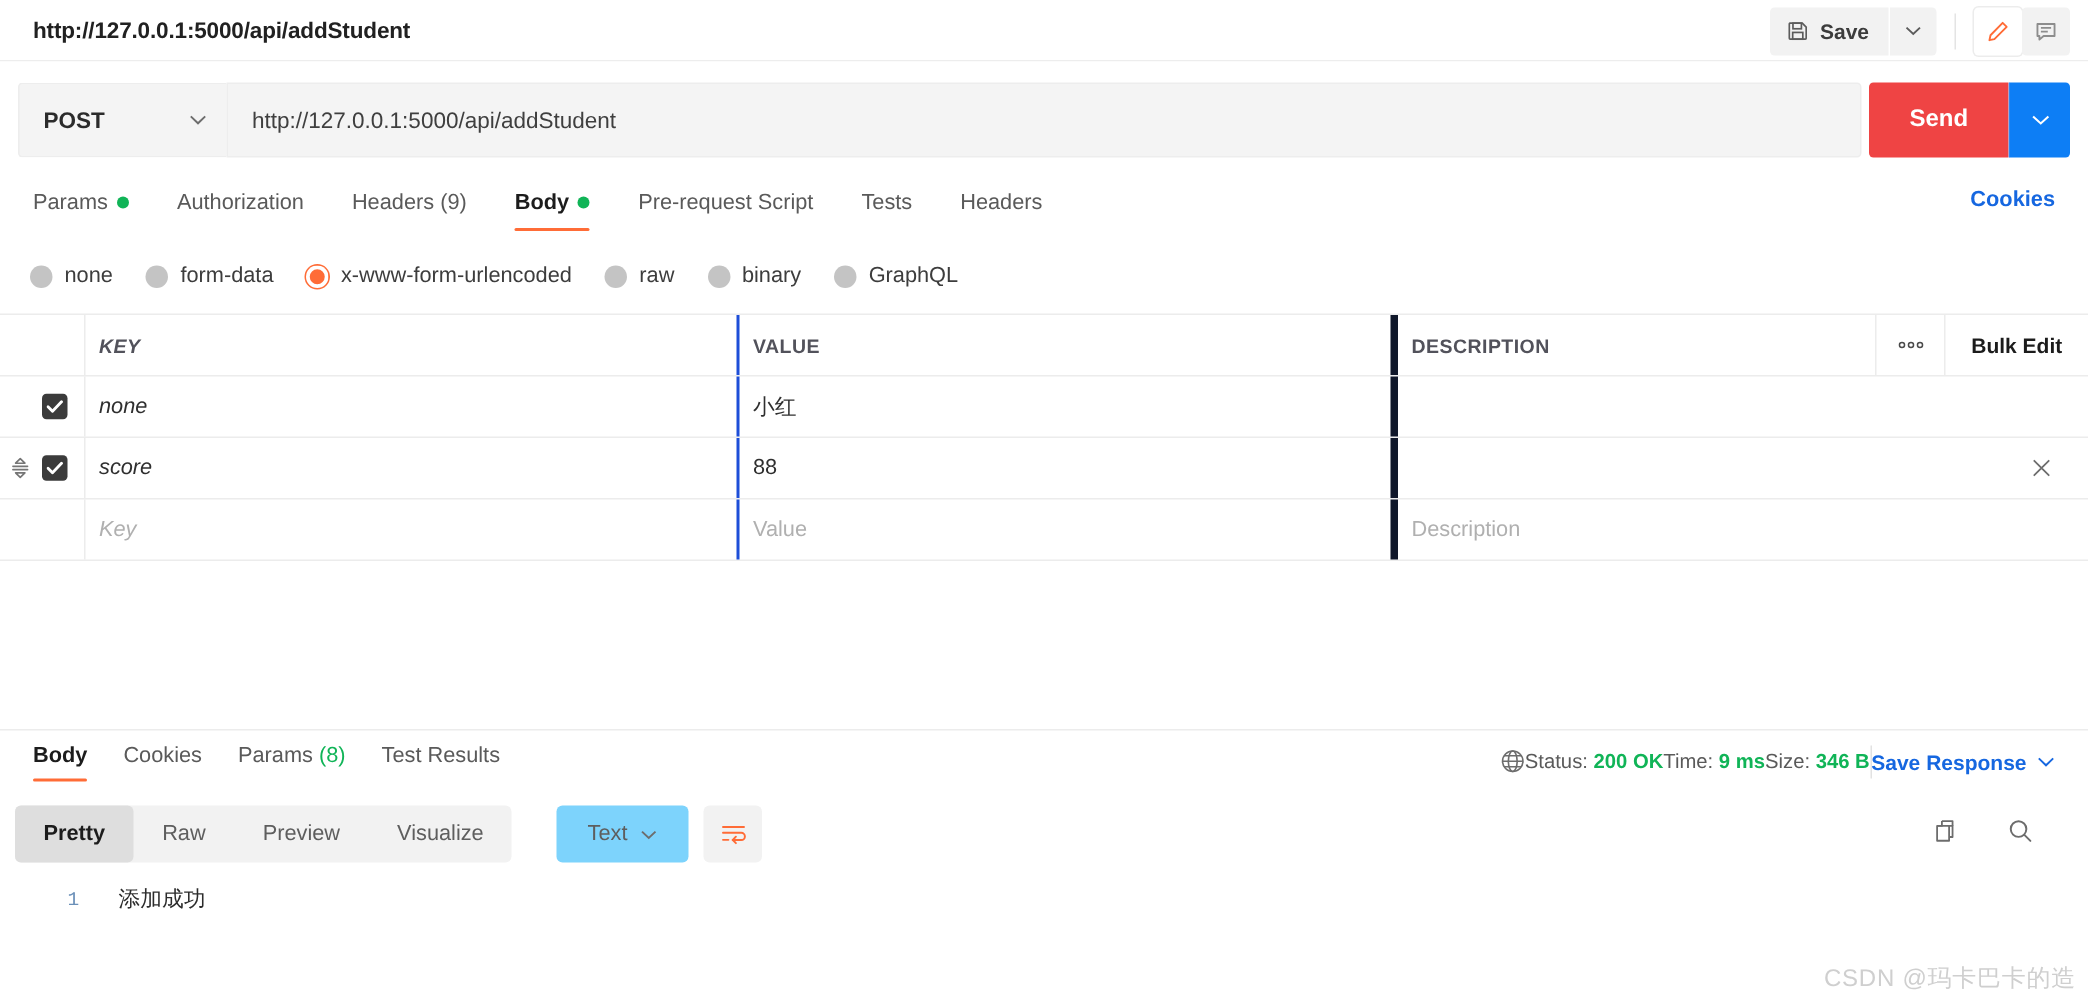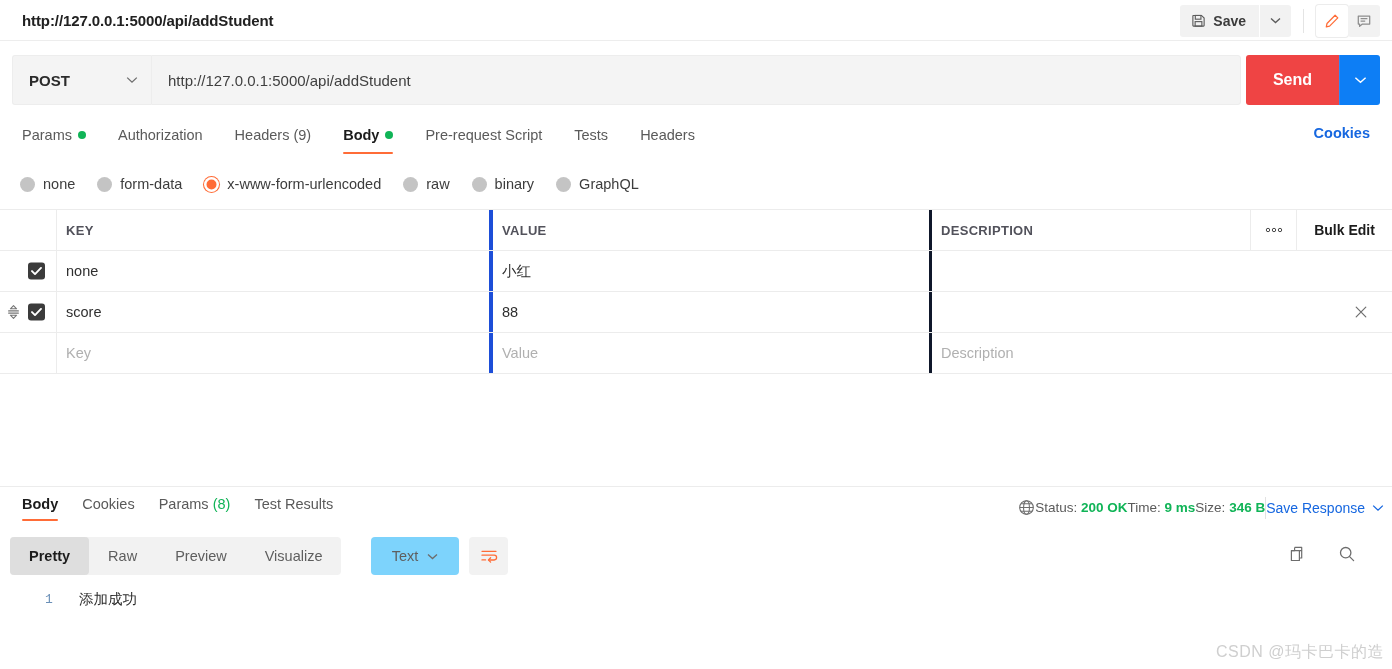--- a/index.html
+++ b/index.html
@@ -116,22 +116,22 @@
   .rad .t { font-size: 14.5px; color: #3d3d3d; }
 
   
   .kvtable {
     position: absolute; left: 0; top: 209px; width: 1392px;
     border-top: 1px solid #ececec;
   }
   .kvrow { display: flex; height: 41px; border-bottom: 1px solid #ececec; position: relative; }
   .kvrow.head { height: 41px; }
   .c-check { width: 57px; border-right: 1px solid #ececec; position: relative; }
-  .c-key { width: 436px; border-right: 4px solid #1d4ed8; display: flex; align-items: center; padding-left: 9px; }
-  .c-val { width: 439px; border-right: 3px solid #0f172a; display: flex; align-items: center; padding-left: 9px; }
+  .c-key { width: 436px; border-right: 2px solid #1d4ed8; display: flex; align-items: center; padding-left: 9px; font-style: italic; }
+  .c-val { width: 439px; border-right: 5px solid #0f172a; display: flex; align-items: center; padding-left: 9px; }
   .c-desc { flex: 1; display: flex; align-items: center; padding-left: 9px; position: relative; }
   .head .c-key, .head .c-val, .head .c-desc {
     font-size: 13px; font-weight: bold; color: #52525b; letter-spacing: 0.3px;
   }
   .head .c-desc { border-right: 1px solid #ececec; flex: none; width: 319px; }
   .head .c-dots {
     width: 46px; border-right: 1px solid #ececec;
     display: flex; align-items: center; justify-content: center; cursor: pointer;
   }
   .head .c-bulk {
@@ -164,27 +164,27 @@
     position: relative; font-size: 14.5px; color: #5a5a5a; cursor: pointer;
     margin: 0 12px; padding-top: 9px; height: 37px;
   }
   .rsp-tab.sel { color: #1c1c1c; font-weight: bold; }
   .rsp-tab.sel::after {
     content: ""; position: absolute; left: 0; right: 0; bottom: 3px;
     height: 2px; background: #ff6c37; border-radius: 1px;
   }
   .hcount { color: #10b457; }
   .status-wrap {
-    position: absolute; right: 8px; top: 0; height: 41px;
+    position: absolute; right: 22px; top: 0; height: 41px;
     display: flex; align-items: center; gap: 0; font-size: 13.5px;
   }
   .stat { color: #5a5a5a; }
   .stat b { color: #10b457; font-weight: bold; }
   .sdiv { width: 1px; height: 22px; background: #e2e2e2; }
-  .saveresp { color: #1667e0; font-weight: normal; font-size: 14px; cursor: pointer; display: flex; align-items: center; gap: 7px; }
+  .saveresp { color: #1667e0; font-weight: bold; font-size: 14px; cursor: pointer; display: flex; align-items: center; gap: 7px; }
 
   
   .viewbar { position: absolute; left: 0; top: 532px; width: 1392px; height: 50px; }
   .seg {
     position: absolute; left: 10px; top: 5px; height: 38px;
     background: #f2f2f2; border-radius: 4px; display: flex; align-items: center;
   }
   .seg .s {
     height: 38px; padding: 0 19px; display: flex; align-items: center;
     font-size: 14.5px; color: #5e5e5e; cursor: pointer; border-radius: 4px; text-align: center;

